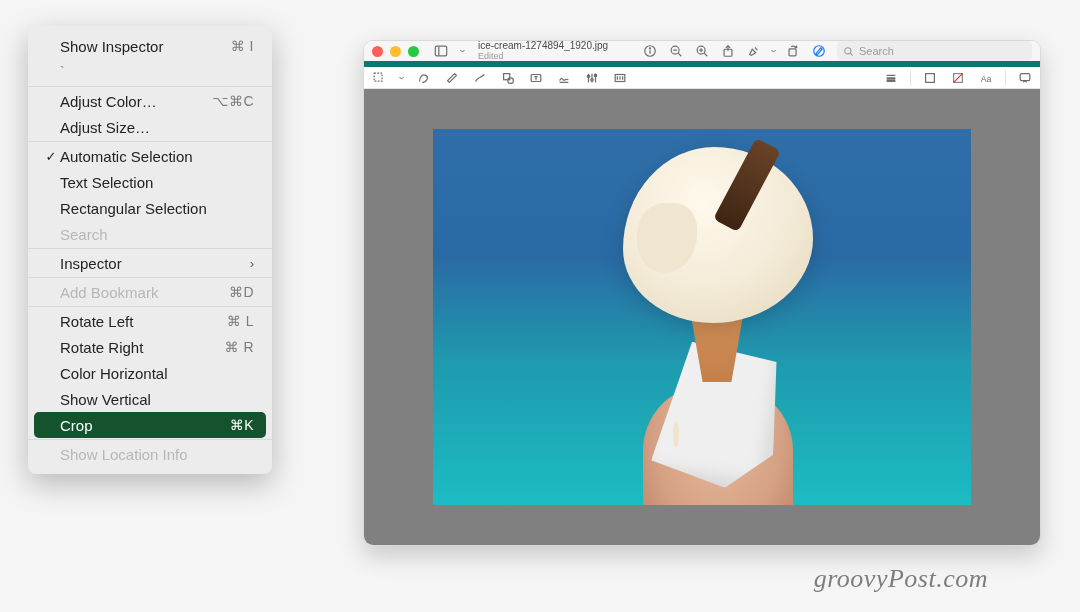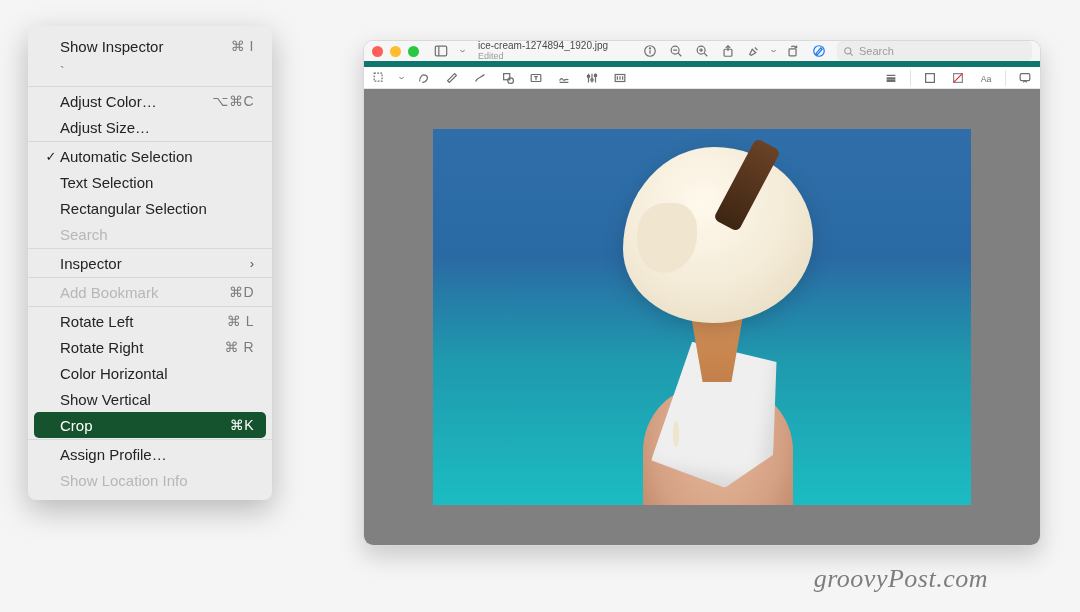--- a/index.html
+++ b/index.html
@@ -262,24 +262,20 @@
         <span class="check-col"></span>
         <span class="label-col">Show Vertical</span>
       </div>
       <div class="menu-item highlighted">
         <span class="check-col"></span>
         <span class="label-col">Crop</span>
         <span class="shortcut">⌘K</span>
       </div>
     </div>
     <div class="menu-group">
-      <div class="menu-item">
-        <span class="check-col"></span>
-        <span class="label-col">Assign Profile…</span>
-      </div>
       <div class="menu-item disabled">
         <span class="check-col"></span>
         <span class="label-col">Show Location Info</span>
       </div>
     </div>
   </div>
 
 <div class="preview-window">
   <div class="title-bar">
     <div class="traffic-lights">

